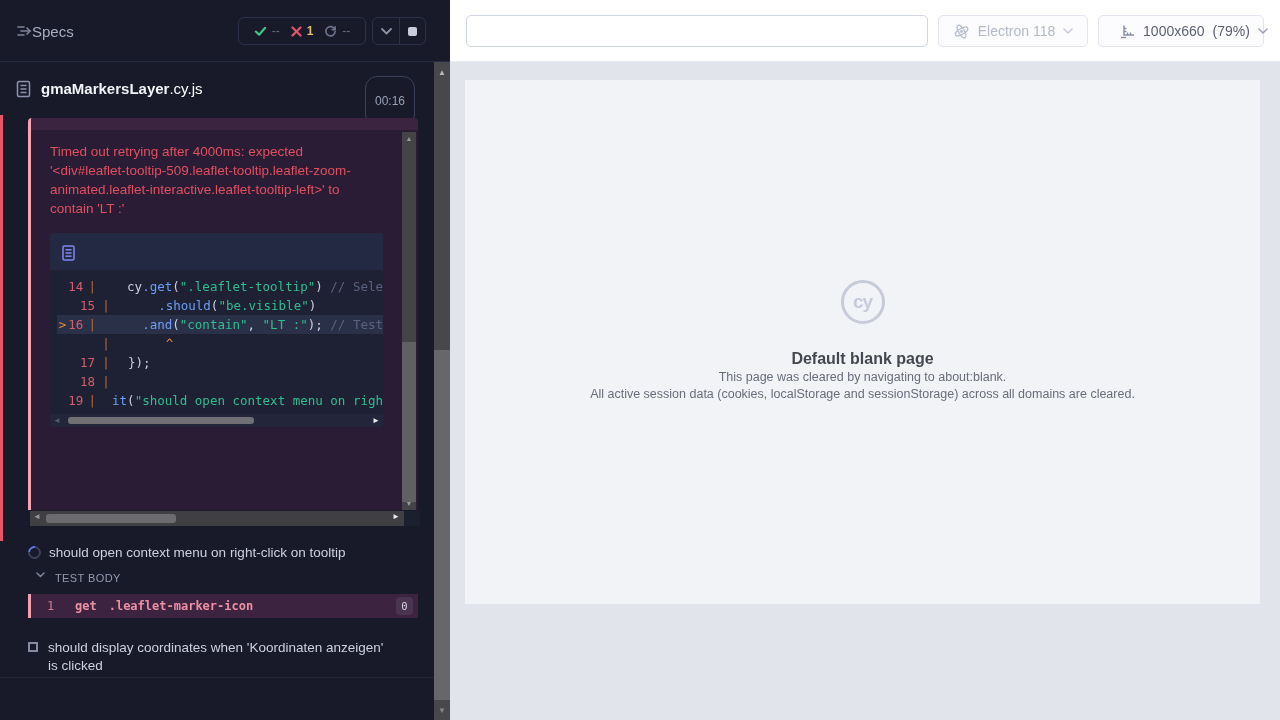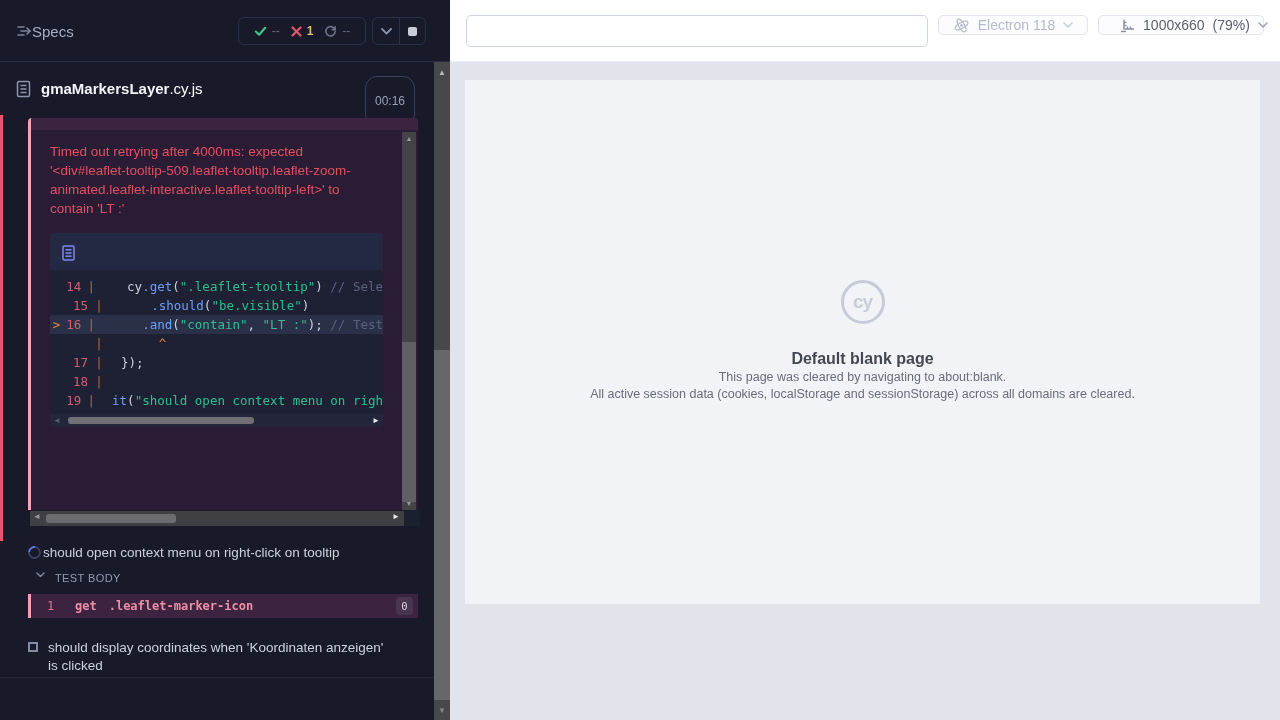--- a/index.html
+++ b/index.html
@@ -33,21 +33,21 @@
 
   .error-box { position:absolute; left:28px; top:118px; width:390px; height:392px; background:#2b1c35;
                border-left:3px solid #f7a3b4; border-radius:4px 4px 0 0; overflow:hidden; }
   .attempt-band { height:12px; background:#3b243f; }
   .err-message { margin:12px 40px 0 19px; width:328px; font-size:13.5px; line-height:19px; color:#e14f60; overflow-wrap:break-word; }
 
   .code-frame { margin:15px 0 0 19px; width:333px; border-radius:3px; overflow:hidden; }
   .cf-header { background:#242943; padding:9px 12px; display:flex; gap:9px; align-items:flex-start; cursor:pointer; }
   .cf-link { font-family:"DejaVu Sans Mono", monospace; font-size:13px; line-height:20px; color:#7b97f6; word-break:break-all; }
   .cf-body { background:#1d2133; padding:7px 0 4px; font-family:"DejaVu Sans Mono", monospace; font-size:12.5px; line-height:19px; overflow:hidden; }
-  .code-row { display:flex; white-space:pre; }
+  .code-row { display:flex; white-space:pre;margin-left:7px; }
   .code-row.hl { background:#2b3049; }
   .mk { width:16px; text-align:center; color:#e0873c; }
   .num { width:22px; text-align:right; color:#d25f6e; }
   .pipe { width:14px; text-align:center; color:#b06a3a; margin-left:4px; }
   .code { color:#ccd0dc; }
   .tk-plain { color:#ccd0dc; }
   .tk-fn { color:#6d9ef7; }
   .tk-str { color:#2fbf8f; }
   .tk-comment { color:#5a627f; }
   .tk-caret { color:#e0873c; }
@@ -62,21 +62,21 @@
   .inner-vscroll .arr-u { position:absolute; top:3px; left:0; width:14px; text-align:center; font-size:7px; color:#9a9a9e; }
   .inner-vscroll .arr-d { position:absolute; bottom:3px; left:0; width:14px; text-align:center; font-size:7px; color:#9a9a9e; }
   .arr-u::after { content:"▲"; } .arr-d::after { content:"▼"; }
 
   .outer-hscroll { position:absolute; left:30px; top:511px; width:390px; height:15px; background:#3f3f44; cursor:pointer; }
   .outer-hthumb { position:absolute; left:16px; top:3px; width:130px; height:9px; background:#6c6c70; border-radius:3px; }
   .outer-hscroll .arr-l { position:absolute; left:3px; top:1px; font-size:8px; color:#98989c; }
   .outer-hscroll .arr-r { position:absolute; right:20px; top:1px; font-size:8px; color:#eaeaec; }
   .scroll-corner { position:absolute; right:0; top:0; width:16px; height:15px; background:#1c1f2e; }
 
-  .test-running { position:absolute; left:28px; top:545px; display:flex; gap:2px; align-items:center; cursor:pointer; }
+  .test-running { position:absolute; left:28px; top:545px; display:flex; gap:8px; align-items:center; cursor:pointer; }
   .spinner { width:13px; height:13px; border-radius:50%; border:2px solid #3c415a; border-top-color:#5f7ce8; transform:rotate(-40deg); }
   .test-title { font-size:13.5px; color:#cdd1dd; }
 
   .testbody-row { position:absolute; left:36px; top:572px; display:flex; gap:10px; cursor:pointer; }
   .testbody-label { font-size:11px; color:#949ab0; letter-spacing:.4px; }
 
   .command-row { position:absolute; left:28px; top:594px; width:390px; height:24px; background:#3c2441;
                  border-left:3px solid #f39fb0; display:flex; align-items:center;
                  font-family:"DejaVu Sans Mono", monospace; font-size:12px; cursor:pointer; }
   .cmd-num { margin-left:16px; width:18px; color:#d6798f; }
@@ -94,21 +94,21 @@
   .rep-scrollbar { position:absolute; left:434px; top:62px; width:16px; height:658px; background:#48484c; cursor:pointer; }
   .rep-vthumb { position:absolute; left:0; top:288px; width:16px; height:350px; background:#67676b; }
   .rep-scrollbar .arr-u { position:absolute; top:6px; left:0; width:16px; text-align:center; font-size:8px; color:#b9b9bd; }
   .rep-scrollbar .arr-d { position:absolute; bottom:5px; left:0; width:16px; text-align:center; font-size:8px; color:#86868a; }
 
   
   .runner { position:absolute; left:450px; top:0; width:830px; height:720px; background:#e2e4ec; }
   .runner-header { position:relative; height:62px; background:#ffffff; border-bottom:1px solid #e8eaf1; }
   .url-input { position:absolute; left:16px; top:15px; width:462px; height:32px; border:1px solid #cfd5e2; border-radius:5px;
                background:#fff; font-size:14px; color:#43474f; padding:0 10px; outline:none; }
-  .hdr-btn { position:absolute; top:15px; height:20px; border:1px solid #e2e5ee; border-radius:5px; background:#fcfcfe;
+  .hdr-btn { position:absolute; top:15px; height:32px; border:1px solid #e2e5ee; border-radius:5px; background:#fcfcfe;
              display:flex; align-items:center; justify-content:center; gap:8px; cursor:pointer; }
   .browser-btn { left:488px; width:150px; }
   .browser-label { font-size:14px; color:#b3bac9; }
   .viewport-btn { left:648px; width:166px;padding-left:26px; }
   .viewport-size { font-size:14px; color:#5c6170; }
   .viewport-scale { font-size:14px; color:#5c6170; }
 
   .stage { position:absolute; left:0; top:62px; width:830px; height:658px; }
   .aut-frame { position:absolute; left:15px; top:18px; width:795px; height:524px; background:#f2f3f7; }
   .blank-msg { position:absolute; left:0; top:200px; width:795px; text-align:center; }

